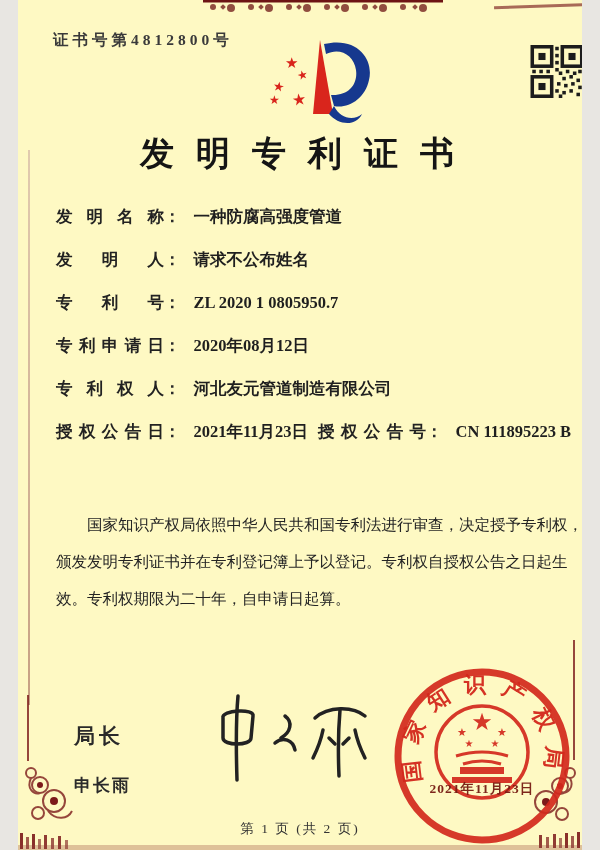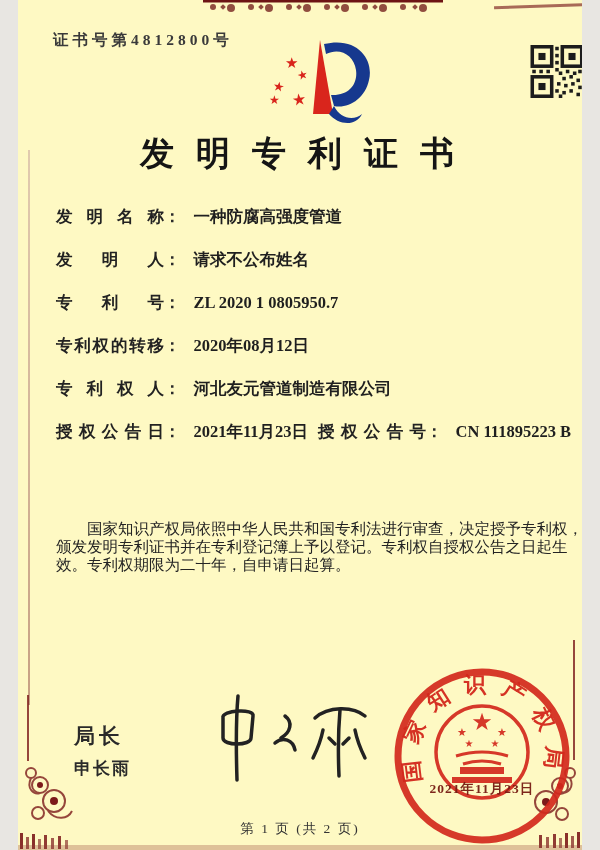--- a/index.html
+++ b/index.html
@@ -28,25 +28,25 @@
   .title{left:0;right:0;top:131px;text-align:center;font-size:34px;font-weight:700;
          letter-spacing:22px;padding-left:16px;color:#151515;}
 
   .fields{left:38px;top:206px;width:540px;}
   .frow{height:43px;font-size:16.5px;white-space:nowrap;}
   .flab{display:inline-block;width:108px;text-align:justify;text-align-last:justify;font-weight:700;color:#222;}
   .fcolon{font-weight:700;}
   .fval{margin-left:13px;font-weight:600;color:#1f1f1f;text-align:center;}
   .fgroup2{position:absolute;left:262px;white-space:nowrap;}
 
-  .paras{left:38px;top:520px;width:530px;font-size:15.5px;line-height:18px;color:#242424;}
+  .paras{left:38px;top:508px;width:530px;font-size:15.5px;line-height:37px;color:#242424;font-family:Liberation Mono, monospace;}
   .paras p{margin:0;text-indent:2em;font-weight:500;}
 
   .officer-title{left:56px;top:722px;font-size:21px;font-weight:700;letter-spacing:4px;}
-  .officer-name{left:56px;top:757px;font-size:17px;font-weight:700;letter-spacing:2px;}
+  .officer-name{left:56px;top:774px;font-size:17px;font-weight:700;letter-spacing:2px;}
   .signature{left:185px;top:688px;}
 
   .seal{left:368px;top:660px;width:192px;height:192px;}
   .seal-date{position:absolute;left:0;top:120px;width:100%;text-align:center;
              font-size:13.5px;font-weight:700;letter-spacing:1px;color:rgba(118,26,18,.95);}
 
   .footer{left:0;right:0;top:820px;text-align:center;font-size:13.5px;letter-spacing:2px;color:#333;}
 </style>
 </head>
 <body>
@@ -182,21 +182,21 @@
     <div class="frow">
       <span class="flab">发明名称</span><span class="fcolon">：</span><span class="fval">一种防腐高强度管道</span>
     </div>
     <div class="frow">
       <span class="flab">发明人</span><span class="fcolon">：</span><span class="fval">请求不公布姓名</span>
     </div>
     <div class="frow">
       <span class="flab">专利号</span><span class="fcolon">：</span><span class="fval">ZL 2020 1 0805950.7</span>
     </div>
     <div class="frow">
-      <span class="flab">专利权的转移</span><span class="fcolon">：</span><span class="fval">2020年08月12日</span>
+      <span class="flab">专利申请日</span><span class="fcolon">：</span><span class="fval">2020年08月12日</span>
     </div>
     <div class="frow">
       <span class="flab">专利权人</span><span class="fcolon">：</span><span class="fval">河北友元管道制造有限公司</span>
     </div>
     <div class="frow" style="position:relative;">
       <span class="flab">授权公告日</span><span class="fcolon">：</span><span class="fval">2021年11月23日</span>
       <span class="fgroup2">
         <span class="flab">授权公告号</span><span class="fcolon">：</span><span class="fval">CN 111895223 B</span>
       </span>
     </div>

